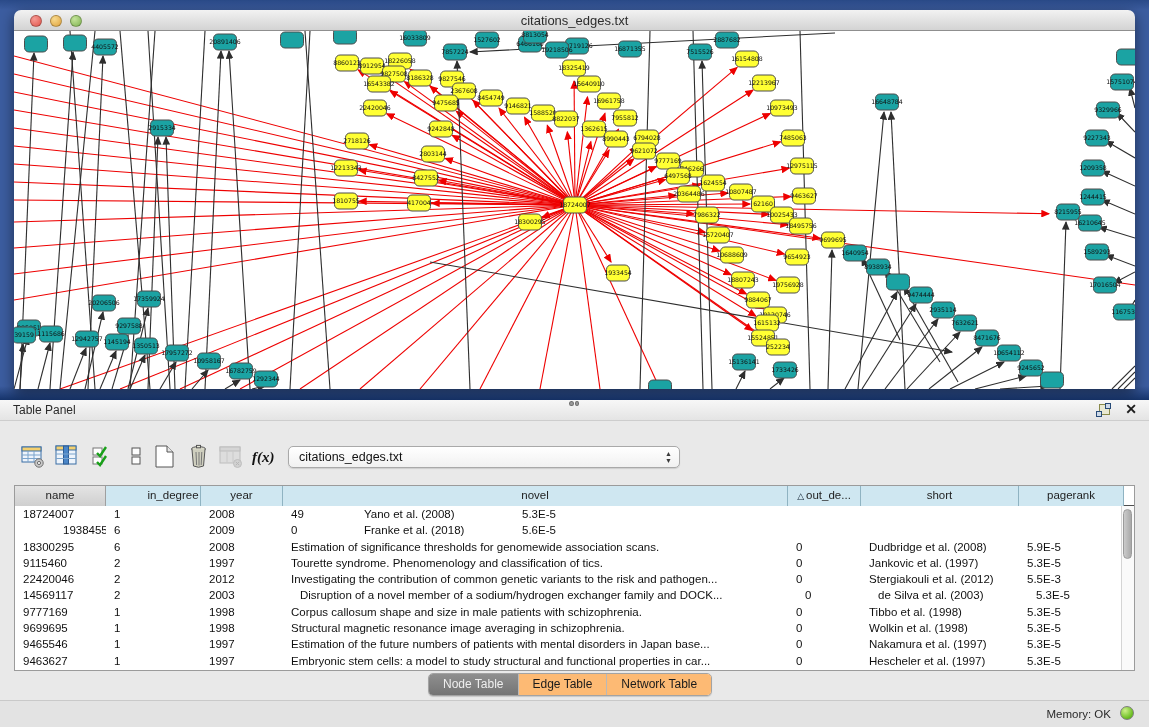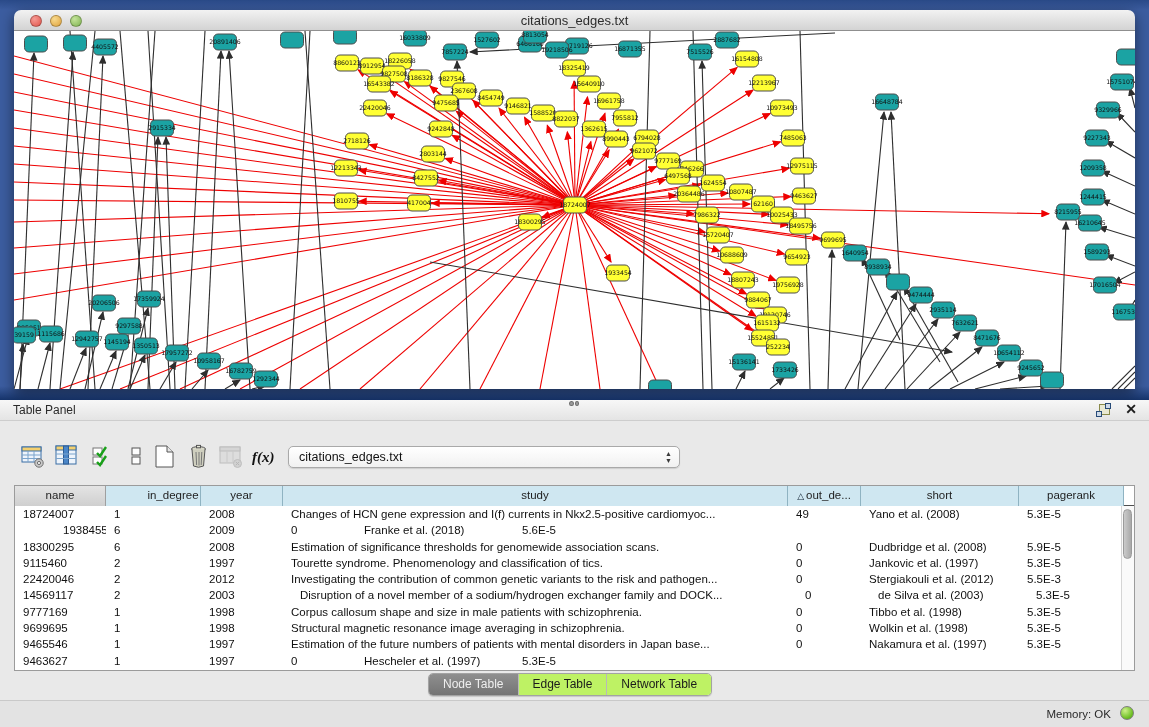--- a/index.html
+++ b/index.html
@@ -61,21 +61,21 @@
   .th .tri{font-size:9px;margin-right:2px;color:#123;}
   .tbody .tr{display:flex;height:16.3px;}
   .td{box-sizing:border-box;font-size:11.5px;color:#101010;line-height:16px;padding-left:8px;
     overflow:hidden;white-space:nowrap;}
   .vscroll{position:absolute;right:0;top:20px;bottom:0;width:12px;background:#fafafa;border-left:1px solid #d5d5d5;}
   .vscroll .thumb{position:absolute;left:1px;top:3px;width:9px;height:50px;border-radius:5px;
     background:linear-gradient(90deg,#cbcbcb,#a9a9a9);border:1px solid #9b9b9b;box-sizing:border-box;}
 
   .tabs{position:absolute;left:428px;top:273px;height:21px;display:flex;border:1px solid #a3a3a3;
     border-radius:5px;overflow:hidden;background:#fff;box-shadow:0 1px 1px rgba(0,0,0,.15);}
-  .tab{height:21px;line-height:21px;font-size:12px;padding:0 14px;color:#1b1b1b;background:#bef264;
+  .tab{height:21px;line-height:21px;font-size:12px;padding:0 14px;color:#1b1b1b;background:#fdba74;
     border-right:1px solid #b9b9b9;}
   .tab:last-child{border-right:none;}
   .tab.active{background:linear-gradient(#8f8f8f,#747474);color:#efefef;}
 
   .statusbar{position:absolute;left:0;top:300px;width:100%;height:27px;background:#e3e3e3;
     border-top:1px solid #c9c9c9;box-sizing:border-box;}
   .statusbar .mem{position:absolute;right:38px;top:7px;font-size:11.5px;color:#2a2a2a;}
   .statusbar .dot{position:absolute;right:15px;top:5px;width:14px;height:14px;border-radius:50%;
     box-sizing:border-box;border:1px solid #7e7e7e;
     background:radial-gradient(circle at 35% 30%,#cdf08a,#6fc026 65%,#4f9a12);}
@@ -795,31 +795,30 @@
             <span>▼</span>
           </span>
       </div>
     </div>
 
     <div class="tablebox">
       <div class="thead" id="thead">
           <div class="th gray" style="width: 91px;">name</div>
           <div class="th" style="width: 95px; padding-left: 40px;">in_degree</div>
           <div class="th" style="width: 82px;">year</div>
-          <div class="th" style="width: 505px;">study</div>
+          <div class="th" style="width: 505px;">novel</div>
           <div class="th" style="width: 73px;"><span class="tri">△</span>out_de...</div>
           <div class="th" style="width: 158px;">short</div>
           <div class="th" style="width: 105px;">pagerank</div>
         </div>
       <div class="tbody" id="tbody">
           <div class="tr">
             <div class="td" style="width: 91px;">18724007</div>
             <div class="td" style="width: 95px;">1</div>
             <div class="td" style="width: 82px;">2008</div>
-            <div class="td" style="width: 505px;">Changes of HCN gene expression and I(f) currents in Nkx2.5-positive cardiomyoc...</div>
             <div class="td" style="width: 73px;">49</div>
             <div class="td" style="width: 158px;">Yano et al. (2008)</div>
             <div class="td" style="width: 105px;">5.3E-5</div>
           </div>
           <div class="tr">
             <div class="td" style="width: 91px; padding-left: 48px;">19384554</div>
             <div class="td" style="width: 95px;">6</div>
             <div class="td" style="width: 82px;">2009</div>
             <div class="td" style="width: 73px;">0</div>
             <div class="td" style="width: 158px;">Franke et al. (2018)</div>
@@ -885,20 +884,21 @@
             <div class="td" style="width: 82px;">1997</div>
             <div class="td" style="width: 505px;">Estimation of the future numbers of patients with mental disorders in Japan base...</div>
             <div class="td" style="width: 73px;">0</div>
             <div class="td" style="width: 158px;">Nakamura et al. (1997)</div>
             <div class="td" style="width: 105px;">5.3E-5</div>
           </div>
           <div class="tr">
             <div class="td" style="width: 91px;">9463627</div>
             <div class="td" style="width: 95px;">1</div>
             <div class="td" style="width: 82px;">1997</div>
+            <div class="td" style="width: 505px;">Embryonic stem cells: a model to study structural and functional properties in car...</div>
             <div class="td" style="width: 73px;">0</div>
             <div class="td" style="width: 158px;">Hescheler et al. (1997)</div>
             <div class="td" style="width: 105px;">5.3E-5</div>
           </div>
         </div>
       <div class="vscroll">
         <div class="thumb"></div>
       </div>
     </div>
 

